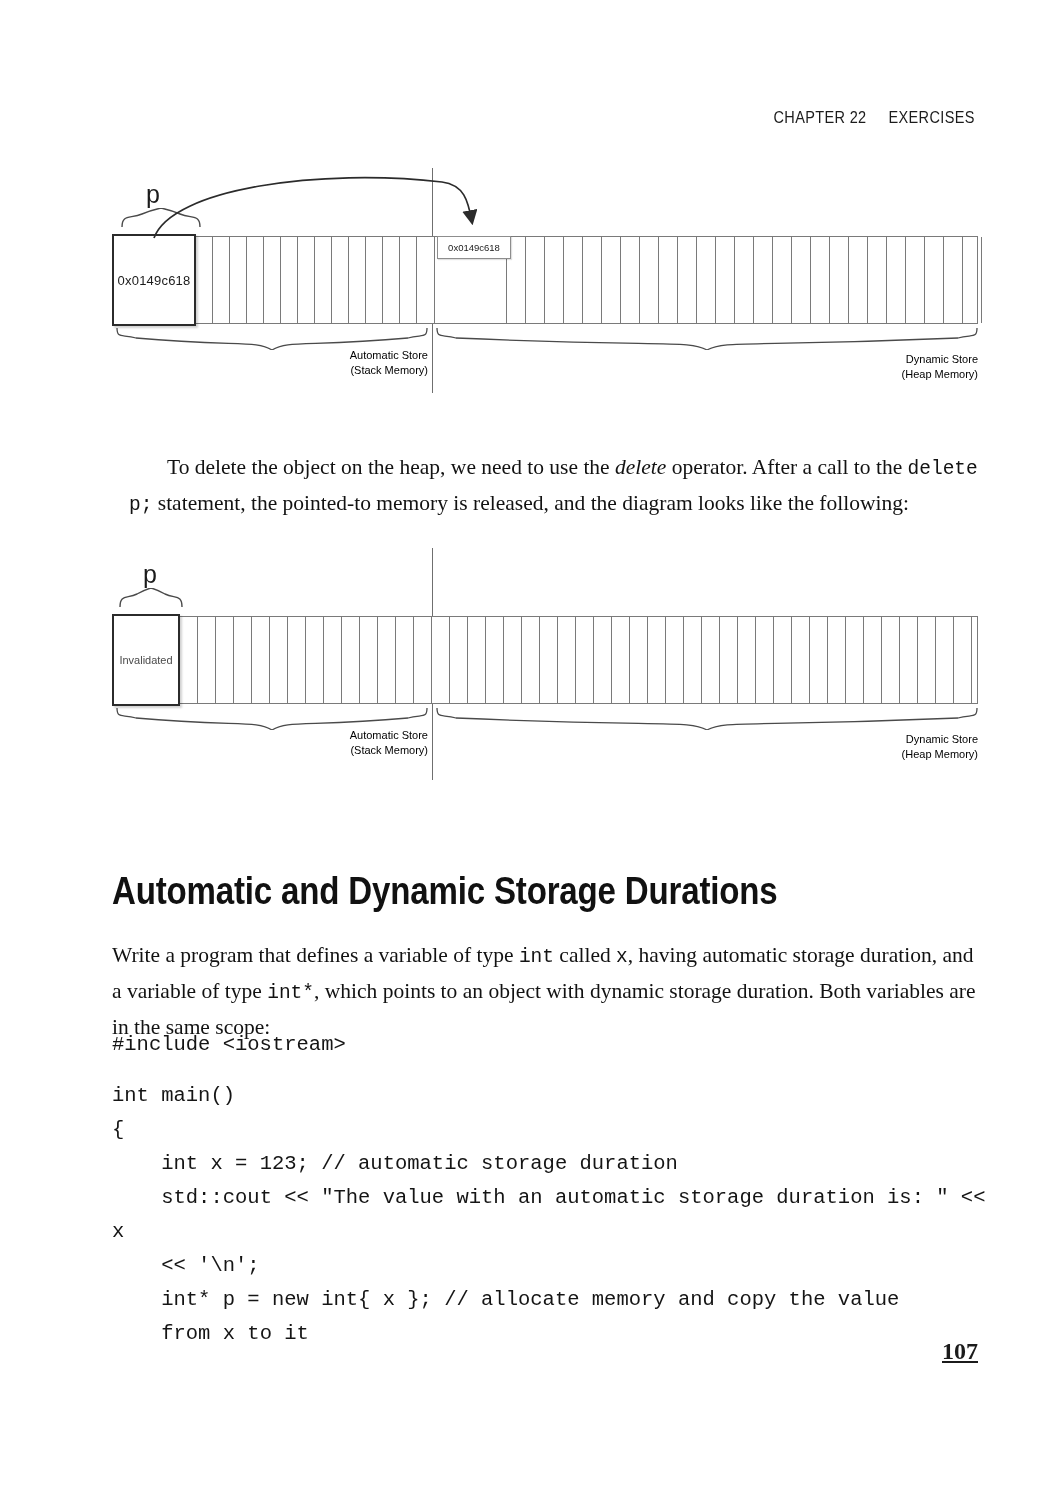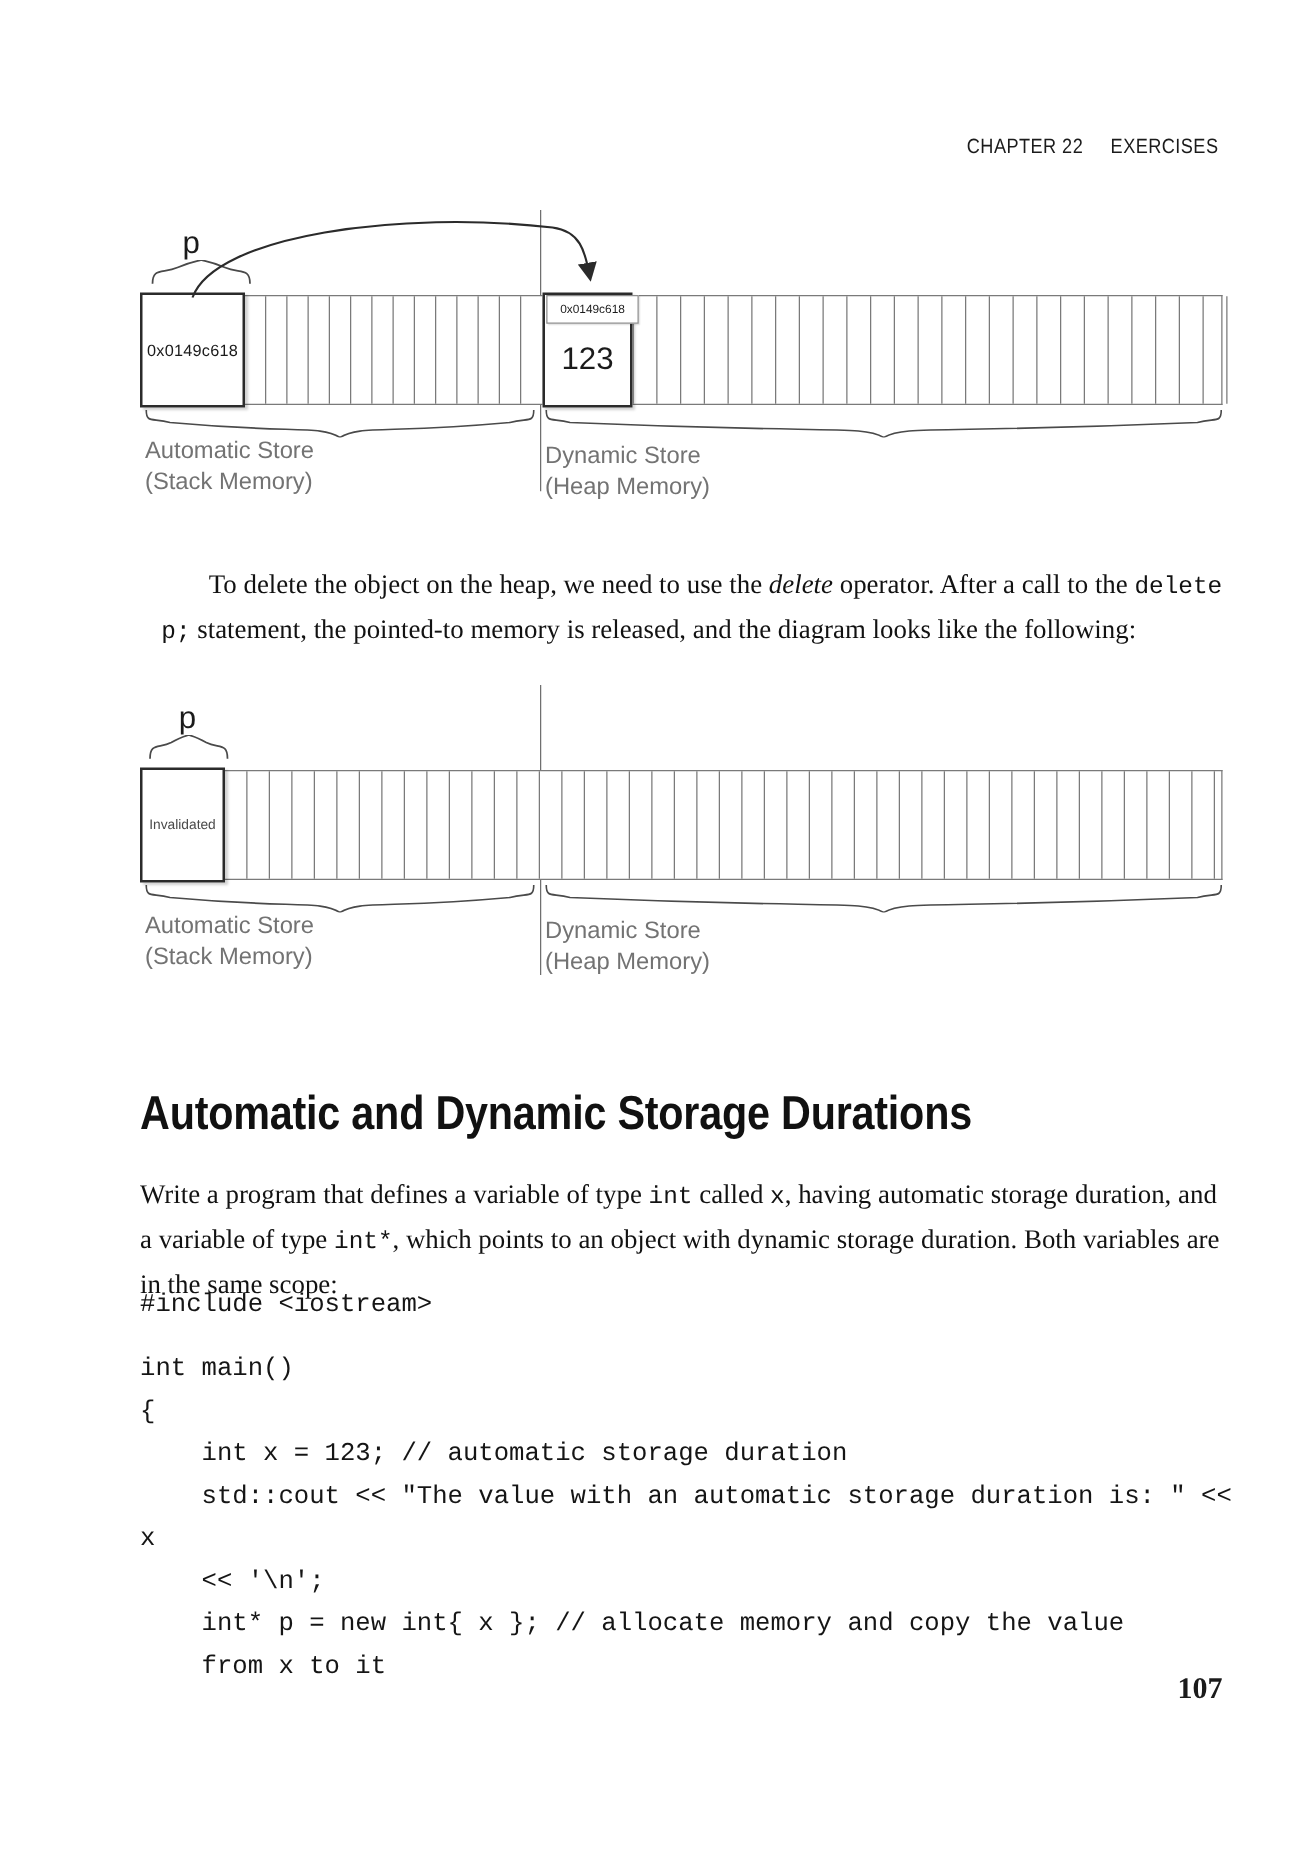--- a/index.html
+++ b/index.html
@@ -156,24 +156,24 @@
     height: 22px;
   }
   #diagram-1 .brace-stack { left: 4px; top: 168px; width: 312px; }
   #diagram-1 .brace-heap  { left: 324px; top: 168px; width: 542px; }
   #diagram-2 .brace-stack { left: 4px; top: 162px; width: 312px; }
   #diagram-2 .brace-heap  { left: 324px; top: 162px; width: 542px; }
 
   .region-label {
     position: absolute;
     font-family: "Liberation Sans", sans-serif;
-    font-size: 19px;
+    font-size: 11px;
     line-height: 1.32;
-    color: #737373;
-    text-align: left;
+    color: #000000;
+    text-align: right;
   }
   #diagram-1 .label-stack { left: 4px; top: 188px; width: 312px; }
   #diagram-1 .label-heap  { left: 324px; top: 192px; width: 542px; }
   #diagram-2 .label-stack { left: 4px; top: 182px; width: 312px; }
   #diagram-2 .label-heap  { left: 324px; top: 186px; width: 542px; }
   .region-label div { white-space: nowrap; }
 
   
   .para {
     position: absolute;
@@ -226,20 +226,21 @@
 
   
   .folio {
     position: absolute;
     right: 72px;
     top: 1338px;
     font-family: "Liberation Serif", serif;
     font-size: 24px;
     font-weight: bold;
     color: #1b1b1b;
+    text-decoration: underline;
   }
 </style>
 </head>
 <body>
 
 <div class="page">
 
   <div class="running-head">CHAPTER 22     EXERCISES</div>
 
   <div class="diagram" id="diagram-1">
@@ -291,21 +292,20 @@
       <div class="cell" style="width:19px"></div>
       <div class="cell" style="width:19px"></div>
       <div class="cell" style="width:19px"></div>
       <div class="cell" style="width:19px"></div>
       <div class="cell" style="width:19px"></div>
       <div class="cell" style="width:19px"></div>
     </div>
 
     <div class="cell-special" id="cell-stack-1">0x0149c618</div>
 
-    <div class="cell-special" id="cell-heap-1">123</div>
 
     <div class="addr-tag">0x0149c618</div>
 
     <svg class="arrow-svg">
       <defs>
         <marker id="ah1" markerWidth="9" markerHeight="9" refX="7" refY="4.5" orient="auto">
           <path d="M0,0 L9,4.5 L0,9 z" fill="#2b2b2b"></path>
         </marker>
       </defs>
       <path d="M42,78 C60,28 210,8 330,22 C352,25 356,40 360,62" fill="none" stroke="#2b2b2b" stroke-width="1.7" marker-end="url(#ah1)"></path>

